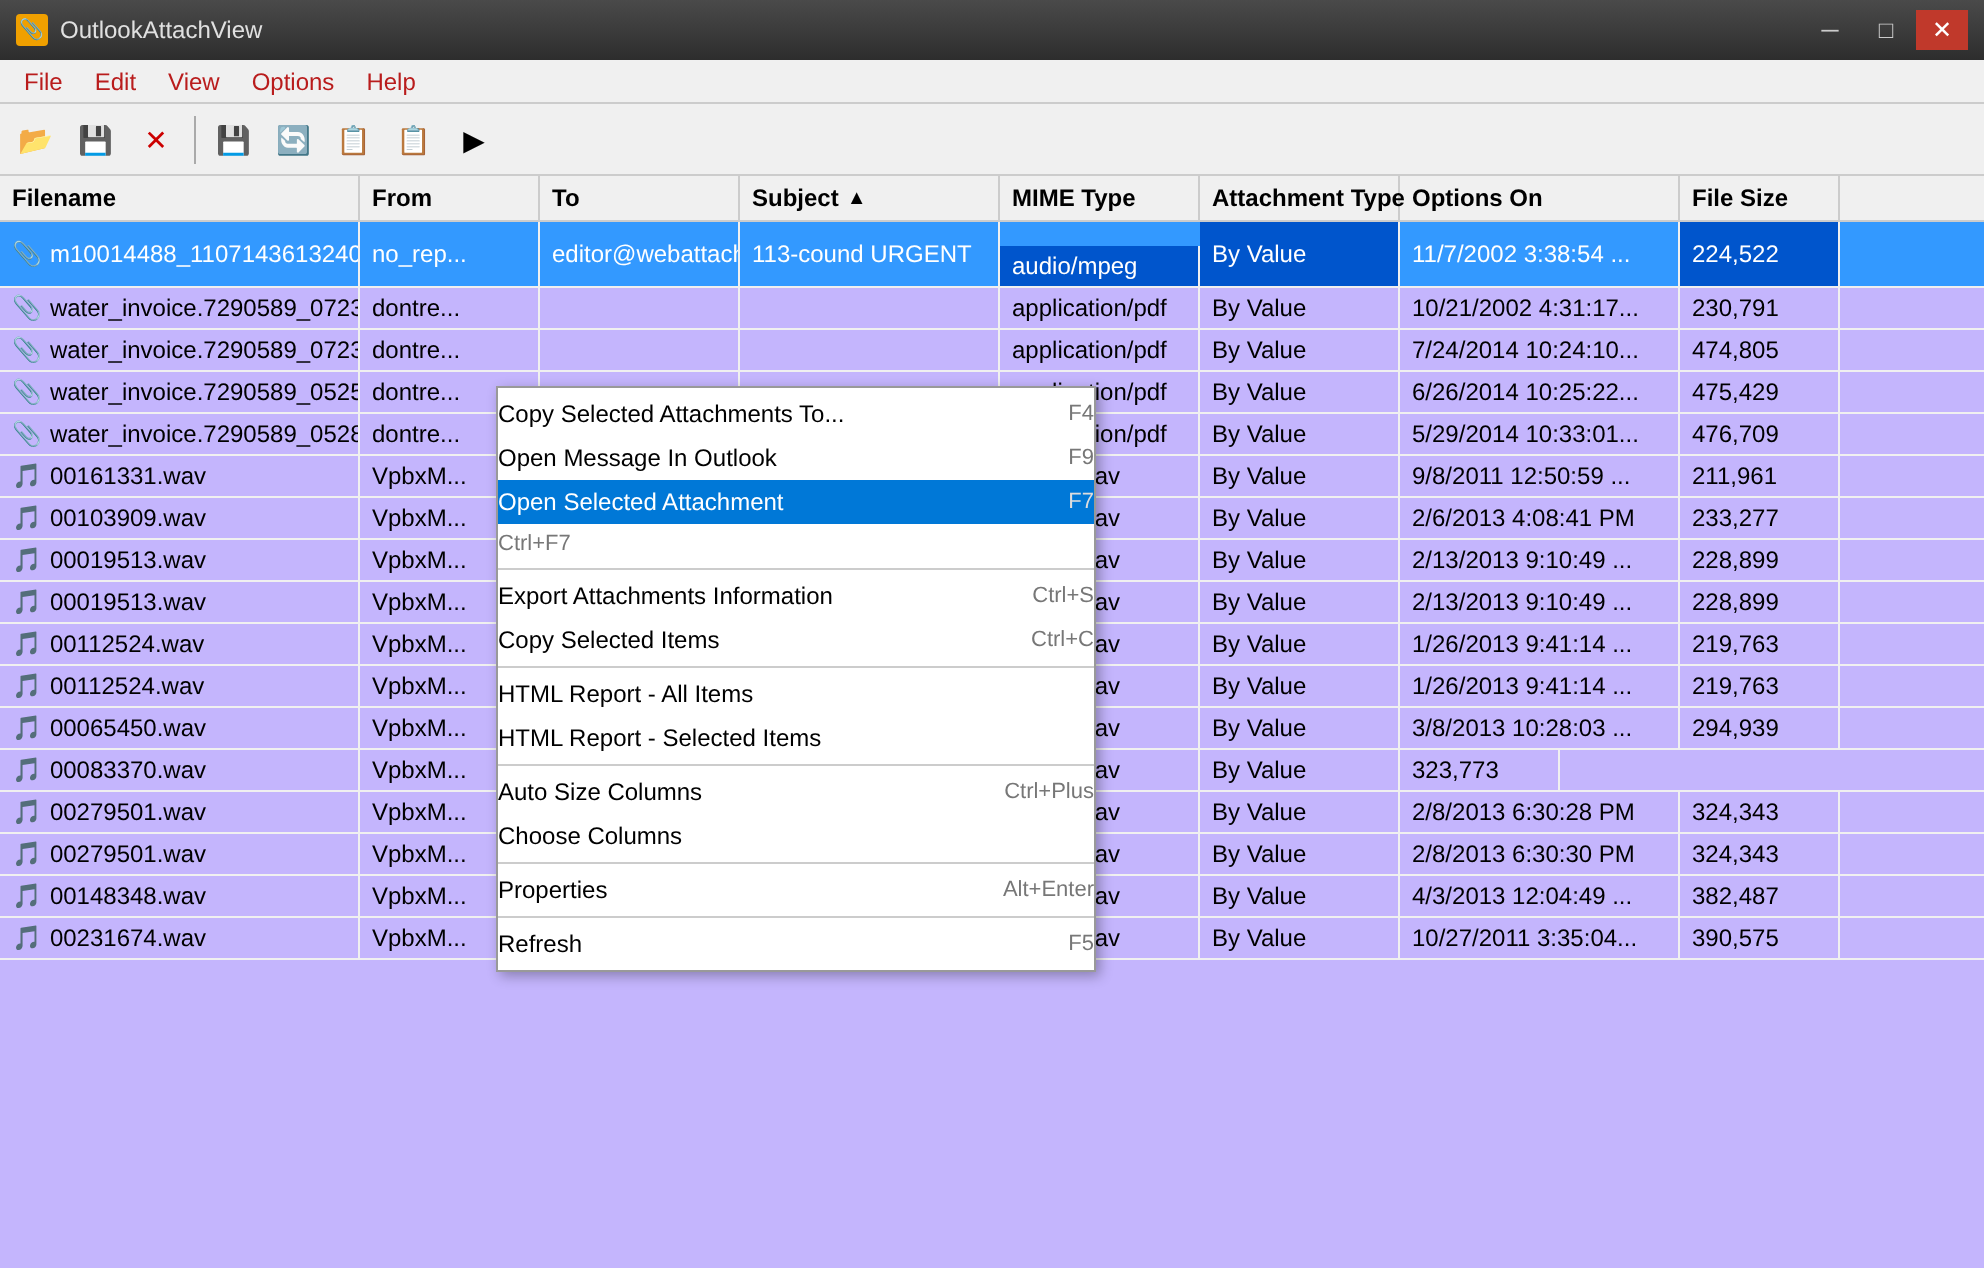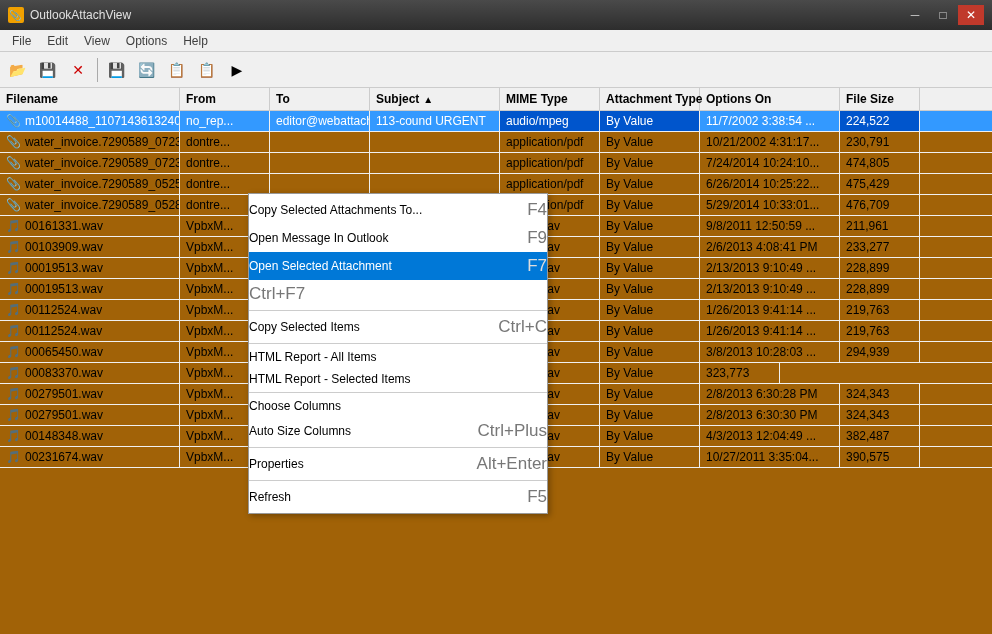--- a/index.html
+++ b/index.html
@@ -29,21 +29,21 @@
       height: 22px;
       display: flex;
       align-items: center;
       border-bottom: 1px solid #ccc;
       padding: 0 4px;
     }
     .menu-item {
       padding: 2px 8px;
       cursor: pointer;
       font-size: 12px;
-      color: #404040;
+      color: #b91c1c;
       text-align: center;
     }
 
     
     .toolbar {
       background: #f0f0f0;
       height: 36px;
       display: flex;
       align-items: center;
       padding: 2px 4px;
@@ -55,21 +55,21 @@
       display: flex; align-items: center; justify-content: center;
       cursor: pointer;
       border: 1px solid transparent;
       background: transparent;
       font-size: 14px;
     }
     .toolbar-sep { width: 1px; height: 24px; background: #aaa; margin: 0 3px; }
 
     
     .list-container {
-      background: #a16207;
+      background: #c4b5fd;
       flex: 1;
       overflow: auto;
       position: relative;
     }
     .list-header {
       display: flex;
       background: #f0f0f0;
       border-bottom: 1px solid #ccc;
       position: sticky;
       top: 0;
@@ -130,21 +130,21 @@
     .ctx-item {
       display: flex;
       align-items: center;
       justify-content: space-between;
       padding: 4px 0;
       cursor: pointer;
       font-size: 12px;
       color: #000;
     }
     .ctx-item.highlighted { background: #0078d7; color: white; }
-    .ctx-shortcut { color: #777; font-size: 17px; }
+    .ctx-shortcut { color: #777; font-size: 11px; }
     .ctx-item.highlighted .ctx-shortcut { color: #ddd; }
     .ctx-separator { height: 1px; background: #ccc; margin: 2px 0; }
 
     .main-content {
       display: flex;
       flex-direction: column;
       height: calc(634px - 30px - 22px - 36px);
     }
 
     .sort-arrow { font-size: 10px; }
@@ -217,21 +217,21 @@
 
     <div id="rows-container">
         <div class="list-row selected">
     <div class="list-cell col-filename">
       <span>📎</span>
       <span>m10014488_1107143613240...</span>
     </div>
     <div class="list-cell col-from">no_rep...</div>
     <div class="list-cell col-to">editor@webattach...</div>
     <div class="list-cell col-subject">113-cound URGENT</div>
-    <div class="list-cell col-mime" style="background:#0055cc;color:white;">audio/mpeg</div>
+    <div class="list-cell col-mime" style="background:#0055cc;color:white;margin-top:12px;">audio/mpeg</div>
     <div class="list-cell col-atttype" style="background:#0055cc;color:white;">By Value</div>
     <div class="list-cell col-created">11/7/2002 3:38:54 ...</div>
     <div class="list-cell col-filesize" style="background:#0055cc;color:white;">224,522</div>
   </div>
         <div class="list-row">
     <div class="list-cell col-filename">
       <span>📎</span>
       <span>water_invoice.7290589_0723...</span>
     </div>
     <div class="list-cell col-from">dontre...</div>
@@ -449,41 +449,45 @@
         </div>
         <div class="ctx-item highlighted">
           <span>Open Selected Attachment</span>
           <span class="ctx-shortcut">F7</span>
         </div>
         <div class="ctx-item">
           <span class="ctx-shortcut">Ctrl+F7</span>
         </div>
         <div class="ctx-separator"></div>
         <div class="ctx-item">
+          <span>Export Attachments Information</span>
+          <span class="ctx-shortcut">Ctrl+S</span>
+        </div>
+        <div class="ctx-item">
           <span>Copy Selected Items</span>
           <span class="ctx-shortcut">Ctrl+C</span>
         </div>
         <div class="ctx-separator"></div>
         <div class="ctx-item">
           <span>HTML Report - All Items</span>
           <span class="ctx-shortcut"></span>
         </div>
         <div class="ctx-item">
           <span>HTML Report - Selected Items</span>
           <span class="ctx-shortcut"></span>
         </div>
         <div class="ctx-separator"></div>
         <div class="ctx-item">
+          <span>Auto Size Columns</span>
+          <span class="ctx-shortcut">Ctrl+Plus</span>
+        </div>
+        <div class="ctx-item">
           <span>Choose Columns</span>
           <span class="ctx-shortcut"></span>
         </div>
-        <div class="ctx-item">
-          <span>Auto Size Columns</span>
-          <span class="ctx-shortcut">Ctrl+Plus</span>
-        </div>
         <div class="ctx-separator"></div>
         <div class="ctx-item">
           <span>Properties</span>
           <span class="ctx-shortcut">Alt+Enter</span>
         </div>
         <div class="ctx-separator"></div>
         <div class="ctx-item">
           <span>Refresh</span>
           <span class="ctx-shortcut">F5</span>
         </div>

